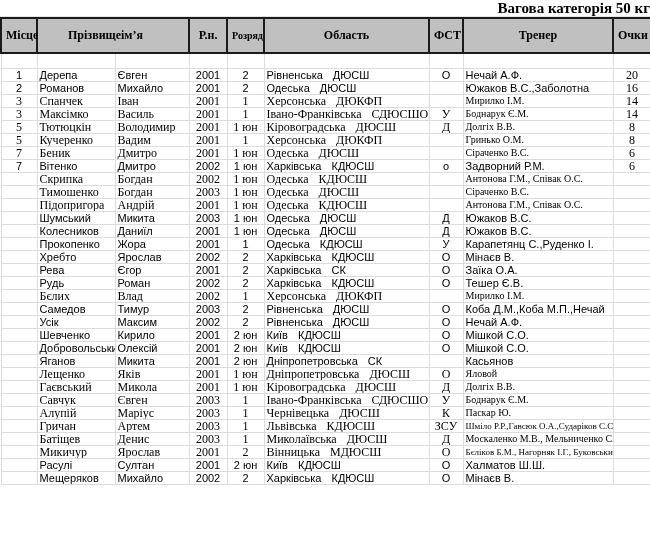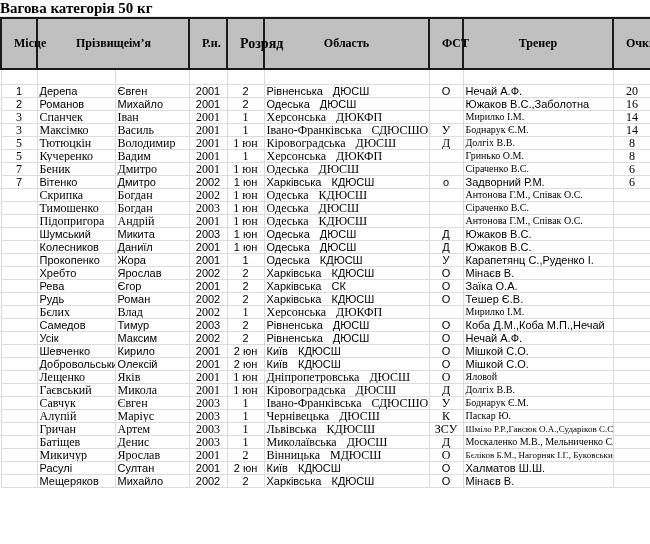--- a/index.html
+++ b/index.html
@@ -1,25 +1,25 @@
 <!DOCTYPE html>
 <html><head>
 <meta charset="utf-8">
 <style>
   html, body { margin:0; padding:0; background:#ffffff; }
   body { width:650px; height:544px; overflow:hidden; position:relative; font-family:"Liberation Sans", sans-serif; }
   .sheet { position:absolute; left:0; top:0; width:650px; height:544px; }
-  .title { position:absolute; left:0; top:0; width:650px; height:17px; text-align:left;
+  .title { position:absolute; left:0; top:0; width:650px; height:17px; text-align:right;
            font-family:"Liberation Serif", serif; font-weight:bold; font-size:15px; line-height:17px; color:#000; }
   .grid-top { position:absolute; left:0; top:0; width:650px; height:17px;
               background-image:linear-gradient(#e3e3e3,#e3e3e3); background-size:100% 1px; background-repeat:no-repeat; background-position:0 16px; }
   table { position:absolute; left:0; top:17px; border-collapse:collapse; table-layout:fixed; width:650px; }
   th { background:#c0c0c0; border:2px solid #1a1a1a; font-family:"Liberation Serif", serif; font-weight:bold;
-       font-size:12px; height:25px; padding:12px; color:#000; }
-  th.small { font-size:14px;text-align:center; }
+       font-size:12px; height:25px; padding:4px; color:#000; }
+  th.small { font-size:10px;text-align:center; }
   td { border:1px solid #dcdcdc; font-size:11px; height:12px; line-height:12px; padding:0 2px; white-space:nowrap; overflow:hidden; color:#000; }
   tr.spacer td { height:14px; }
   td.c { text-align:center; }
   td.serif { font-family:"Liberation Serif", serif; font-size:12px; }
   td.tiny { font-size:9px; font-family:"Liberation Serif", serif; }
   td.smallserif { font-size:10px; font-family:"Liberation Serif", serif; }
   .hdr-split { display:flex; justify-content:flex-start;margin-left:26px; }
   .obl { display:inline-block; }
   .sch { margin-left:10px; }
 </style>
@@ -307,20 +307,31 @@
           <td>Добровольськи</td>
           <td>Олексій</td>
           <td class="c">2001</td>
           <td class="c">2 юн</td>
           <td><span class="obl">Київ</span><span class="sch">КДЮСШ</span></td>
           <td class="c">О</td>
           <td>Мішкой С.О.</td>
           <td class="c serif"></td>
         </tr>
         <tr>
+          <td class="c"></td>
+          <td>Яганов</td>
+          <td>Микита</td>
+          <td class="c">2001</td>
+          <td class="c">2 юн</td>
+          <td><span class="obl">Дніпропетровська</span><span class="sch">СК</span></td>
+          <td class="c"></td>
+          <td>Касьянов</td>
+          <td class="c serif"></td>
+        </tr>
+        <tr>
           <td class="c serif"></td>
           <td class="serif">Лещенко</td>
           <td class="serif">Яків</td>
           <td class="c serif">2001</td>
           <td class="c serif">1 юн</td>
           <td class="serif"><span class="obl">Дніпропетровська</span><span class="sch">ДЮСШ</span></td>
           <td class="c serif">О</td>
           <td class="smallserif">Яловой</td>
           <td class="c serif"></td>
         </tr>

